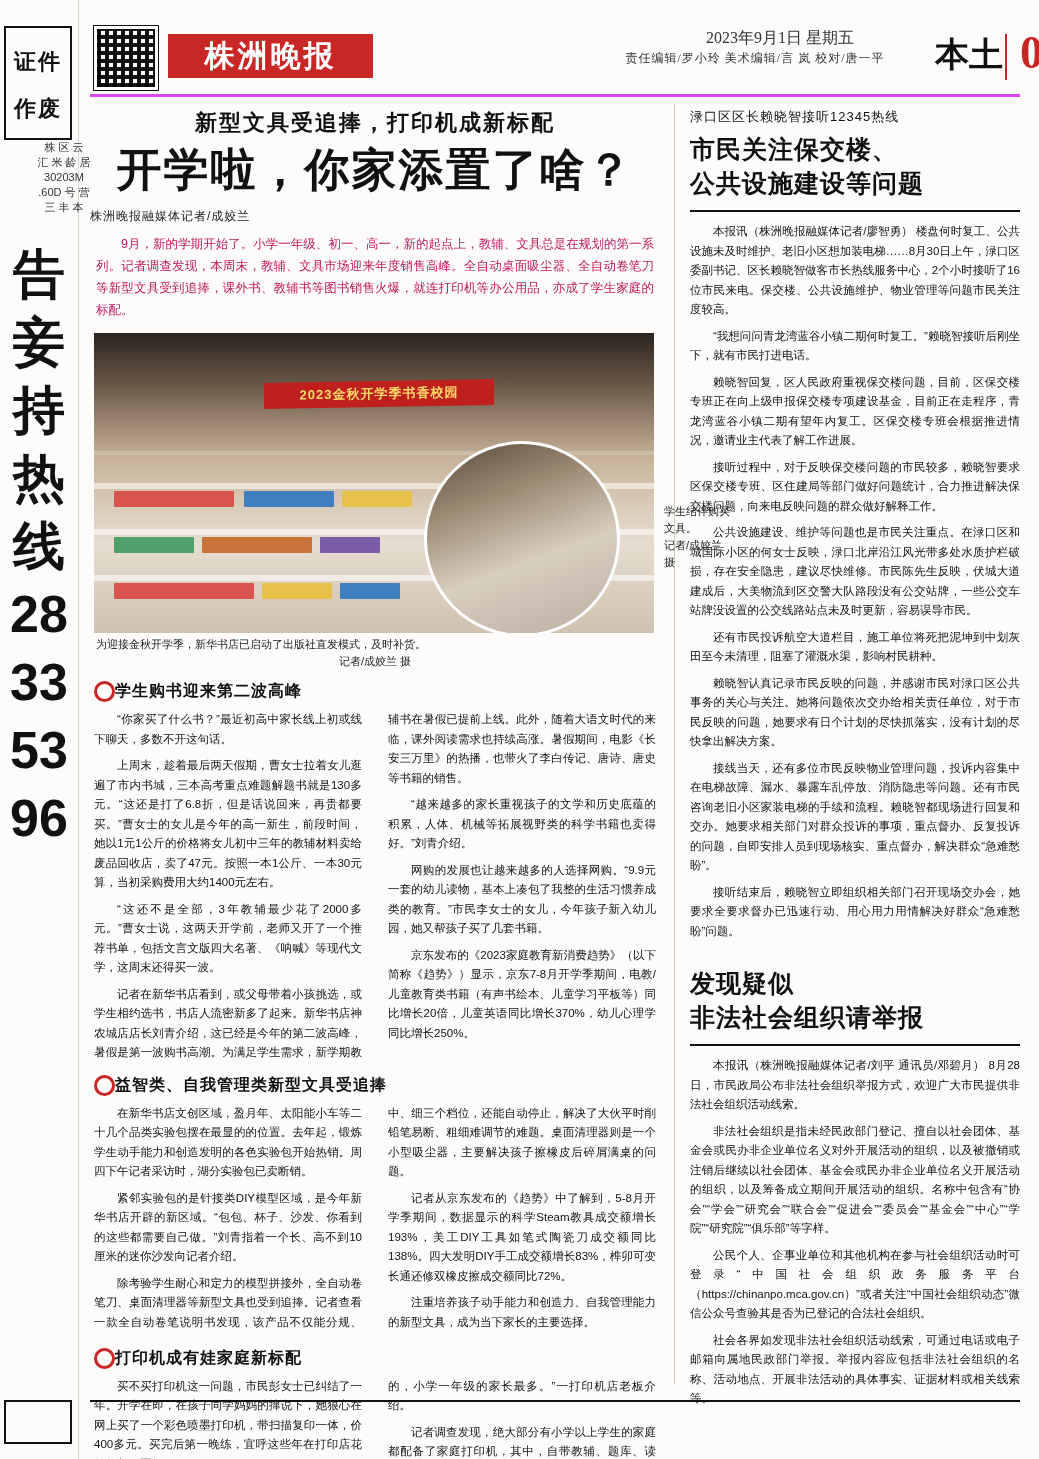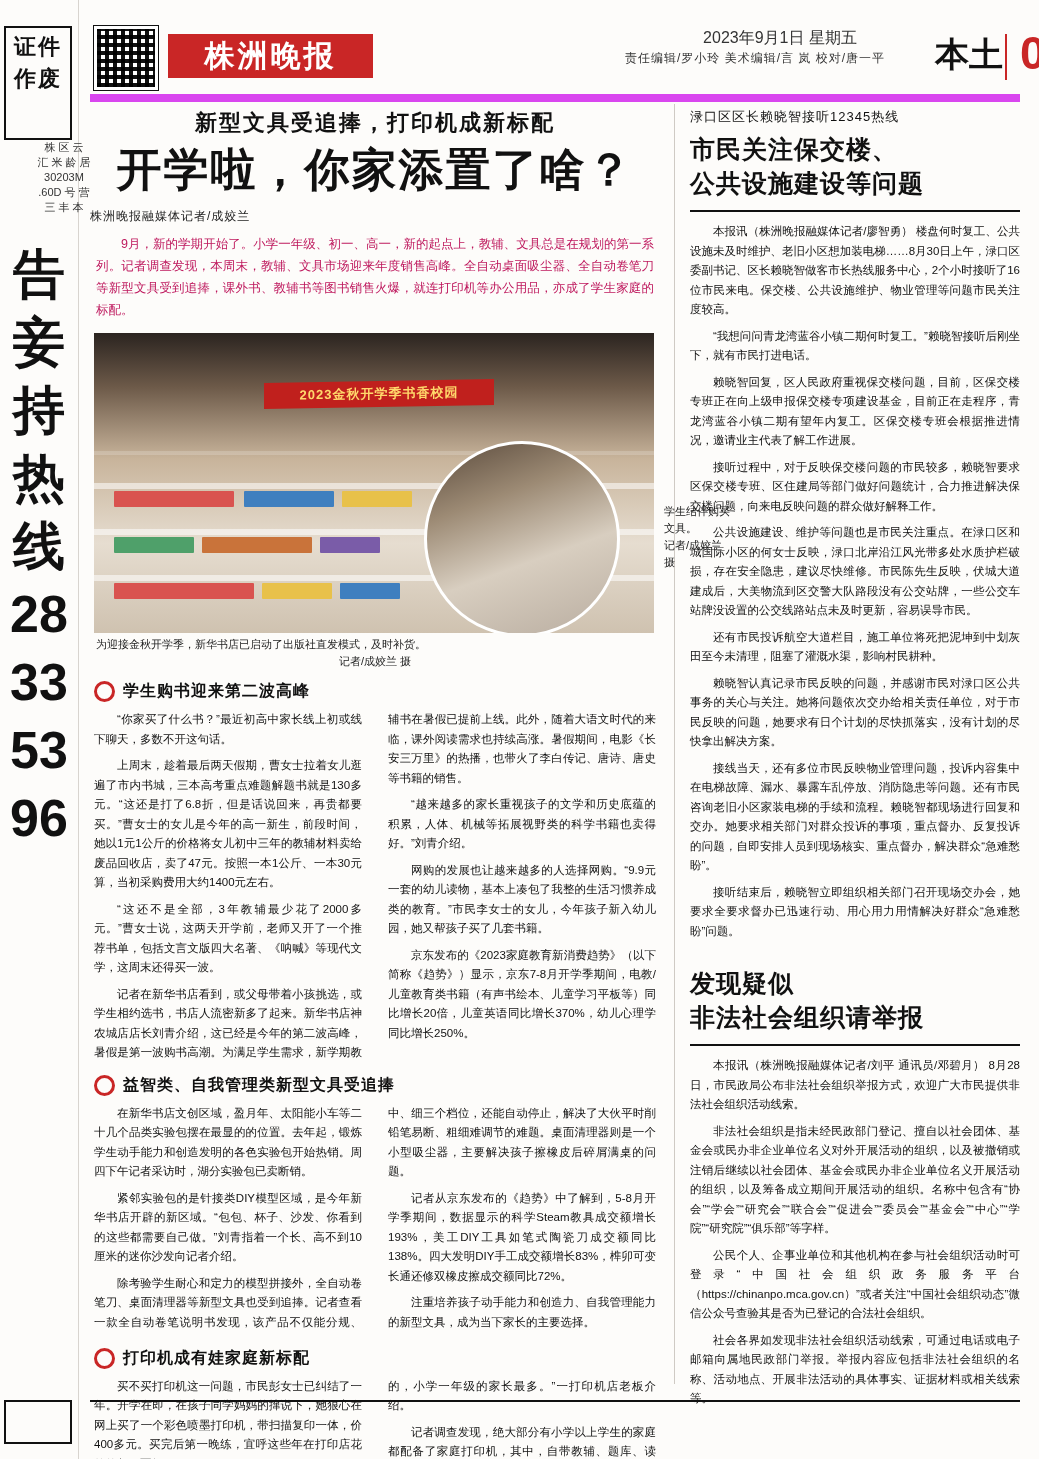--- a/index.html
+++ b/index.html
@@ -12,38 +12,39 @@
   .left-strip{
     position:absolute;left:0;top:0;width:78px;height:1459px;
     background:#fdfcfa;border-right:1px solid #d8d4cf;
   }
   .strip-box{
     position:absolute;left:4px;top:26px;width:64px;height:110px;
     border:2px solid #111;
   }
   .strip-box .sb-line{
     font-size:22px;line-height:26px;letter-spacing:2px;text-align:center;
-    color:#111;font-weight:bold;padding-top:6px;
+    color:#111;font-weight:bold;padding-top:21px;
   }
   .strip-meta{
     position:absolute;left:8px;top:140px;width:58px;
     font-size:11px;line-height:15px;color:#333;text-align:center;
   }
   .strip-big{
     position:absolute;left:2px;top:240px;width:74px;height:1180px;
     font-size:52px;line-height:68px;font-weight:bold;color:#111;
     text-align:center;letter-spacing:0;overflow:hidden;
   }
   .strip-bottom-box{
     position:absolute;left:4px;top:1400px;width:64px;height:40px;border:2px solid #111;
   }
   
   .masthead{
     position:absolute;left:90px;top:22px;width:930px;height:72px;
-    border-bottom:8px solid #d946ef;
+    border-bottom:3px solid #d946ef;
+    font-family:Liberation Serif, serif;
   }
   .qr{
     position:absolute;left:4px;top:4px;width:58px;height:58px;
     background:
       repeating-linear-gradient(90deg,#111 0 4px,#fff 4px 8px),
       repeating-linear-gradient(0deg,#111 0 4px,#fff 4px 8px);
     background-blend-mode:multiply;border:3px solid #fff;outline:1px solid #111;
   }
   .paper-logo{
     position:absolute;left:78px;top:12px;width:205px;height:44px;
@@ -110,21 +111,21 @@
     position:absolute;left:570px;top:170px;width:70px;font-size:11px;line-height:17px;color:#222;
   }
   .cap-bottom{
     font-size:11px;color:#222;margin:2px 0 0 6px;
   }
   .cap-credit{
     font-size:11px;color:#222;text-align:center;margin:2px 0 10px 0;
   }
   
   .subhead{
-    display:flex;align-items:center;gap:8px;margin:12px 0 8px 4px;
+    display:flex;align-items:center;margin:12px 0 8px 4px;
   }
   .bullet{
     width:15px;height:15px;border-radius:50%;border:3px solid #c92626;flex:none;
   }
   .subhead-text{font-size:16px;font-weight:bold;color:#111;letter-spacing:1px;}
   .cols2{
     column-count:2;column-gap:26px;column-rule:0;margin:0 4px;
   }
   .cols2 p{
     font-size:11.5px;line-height:19.5px;color:#111;text-align:justify;

